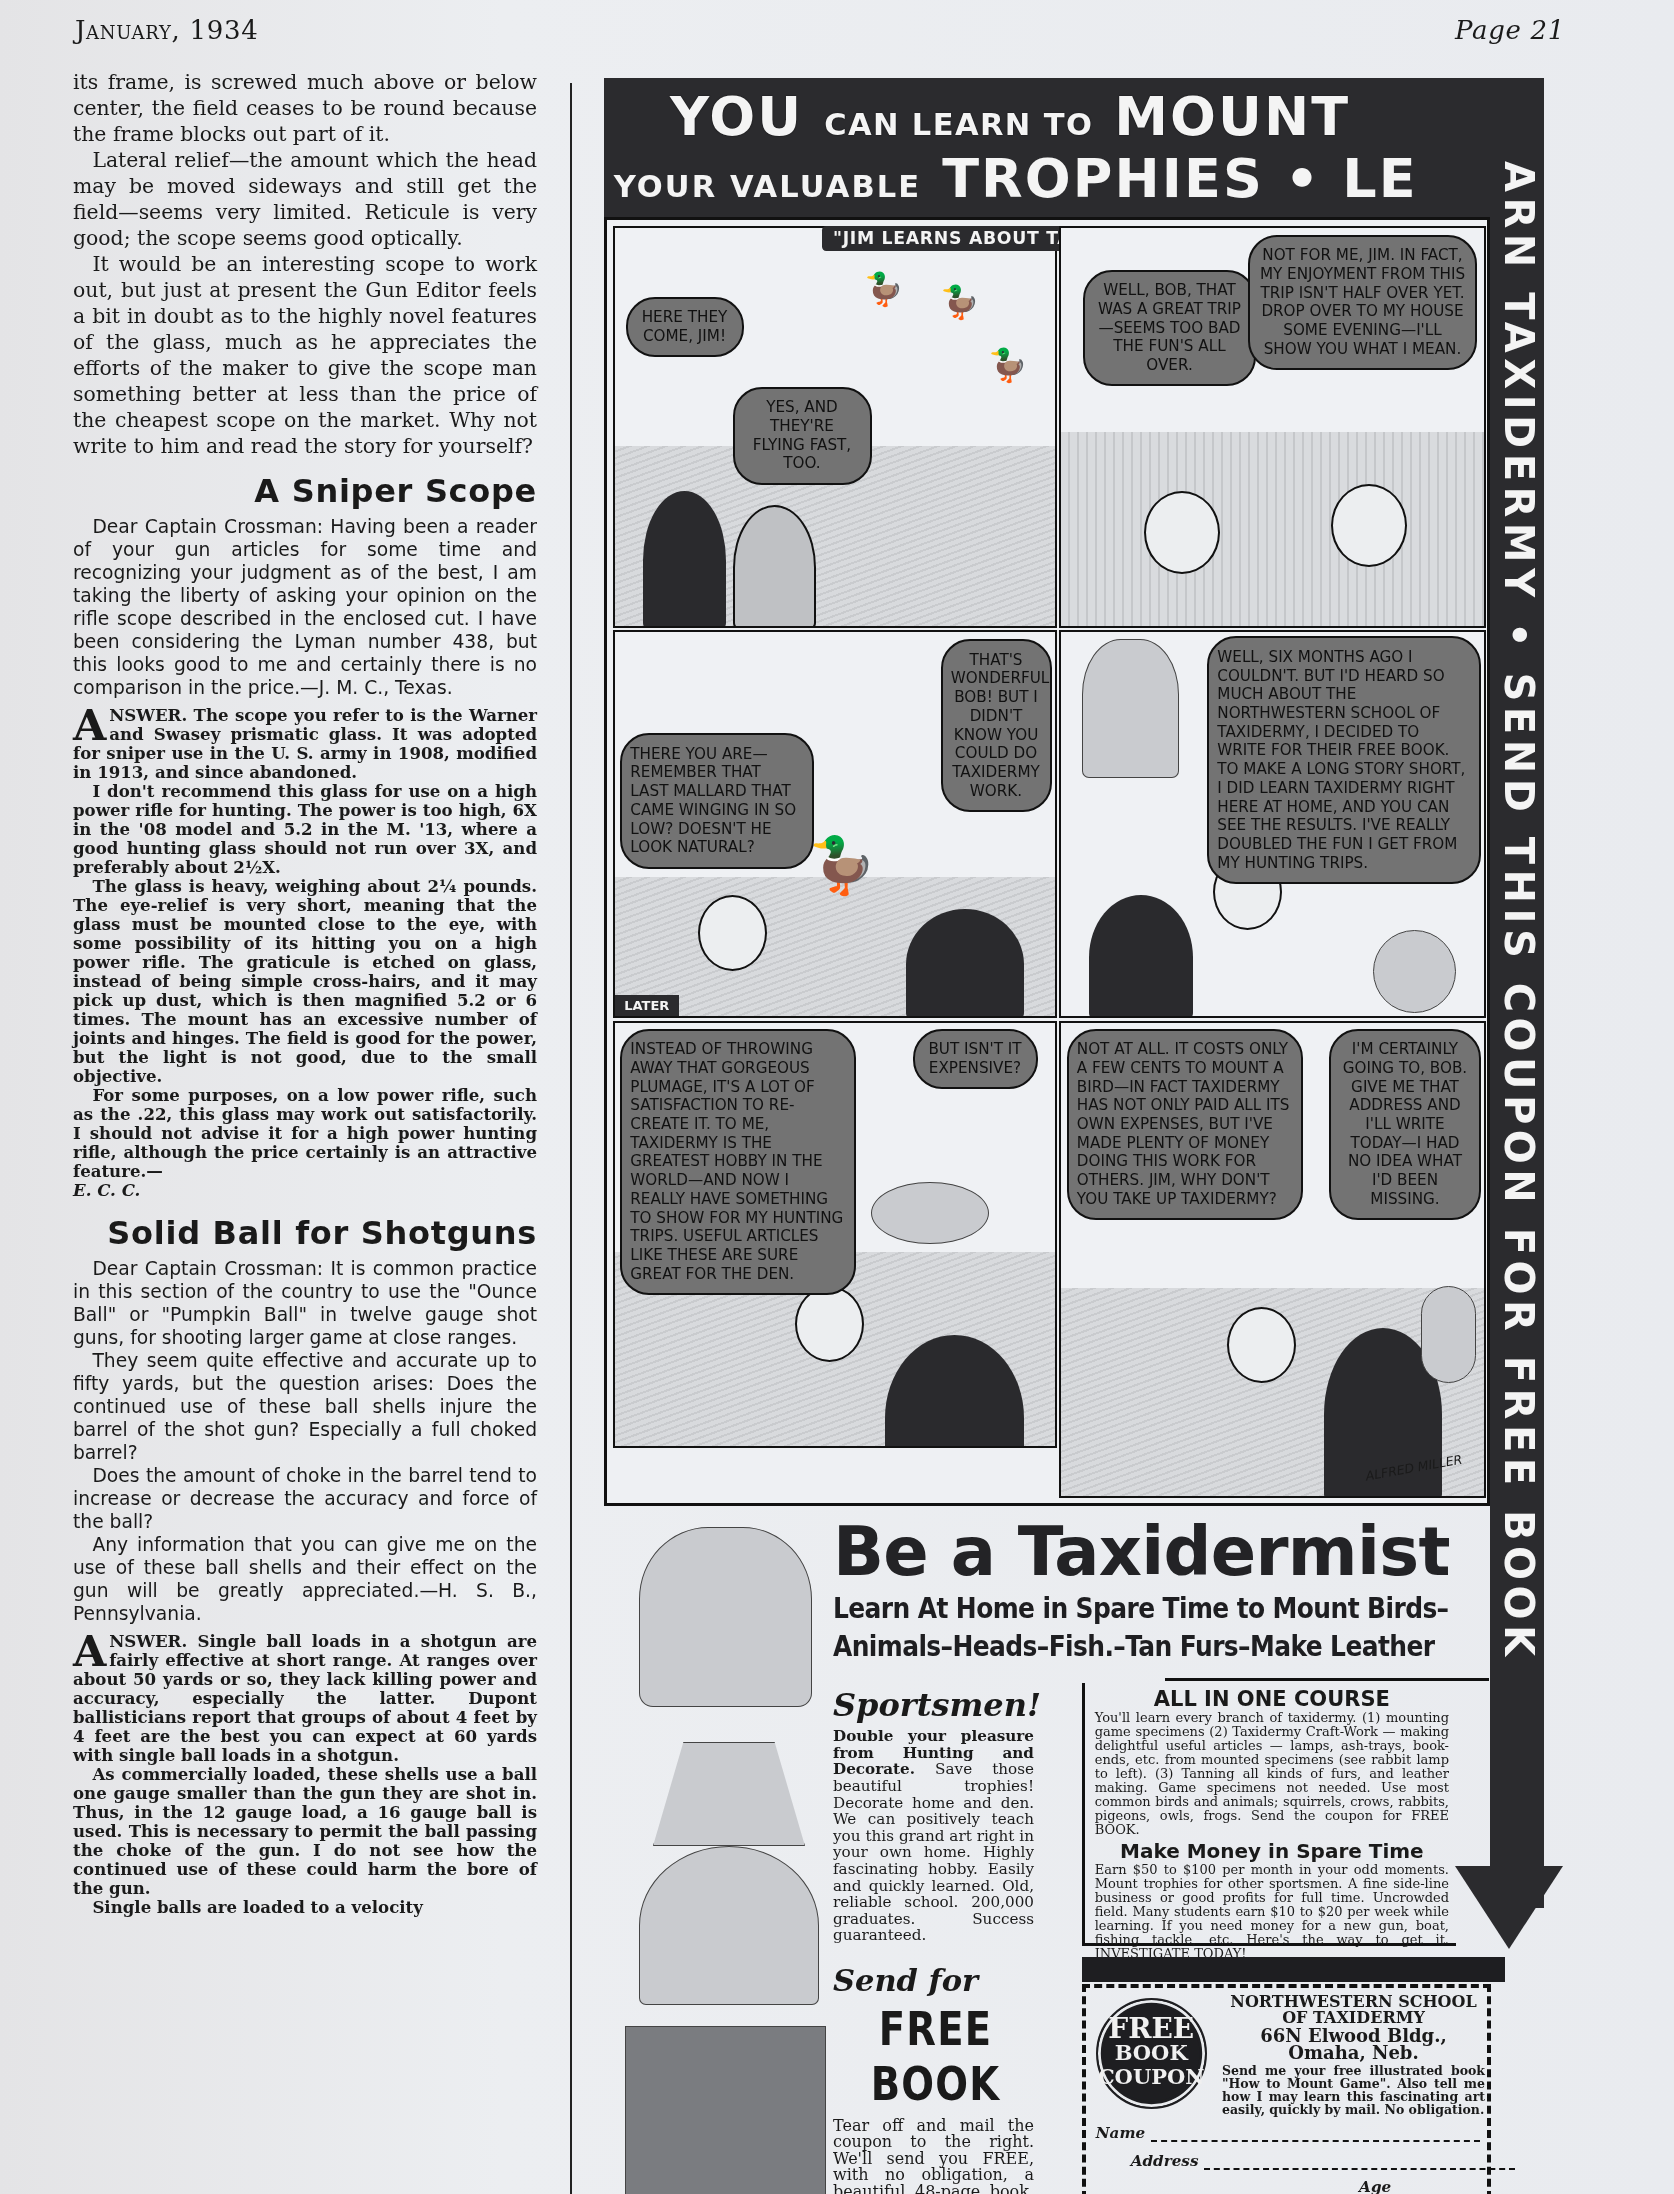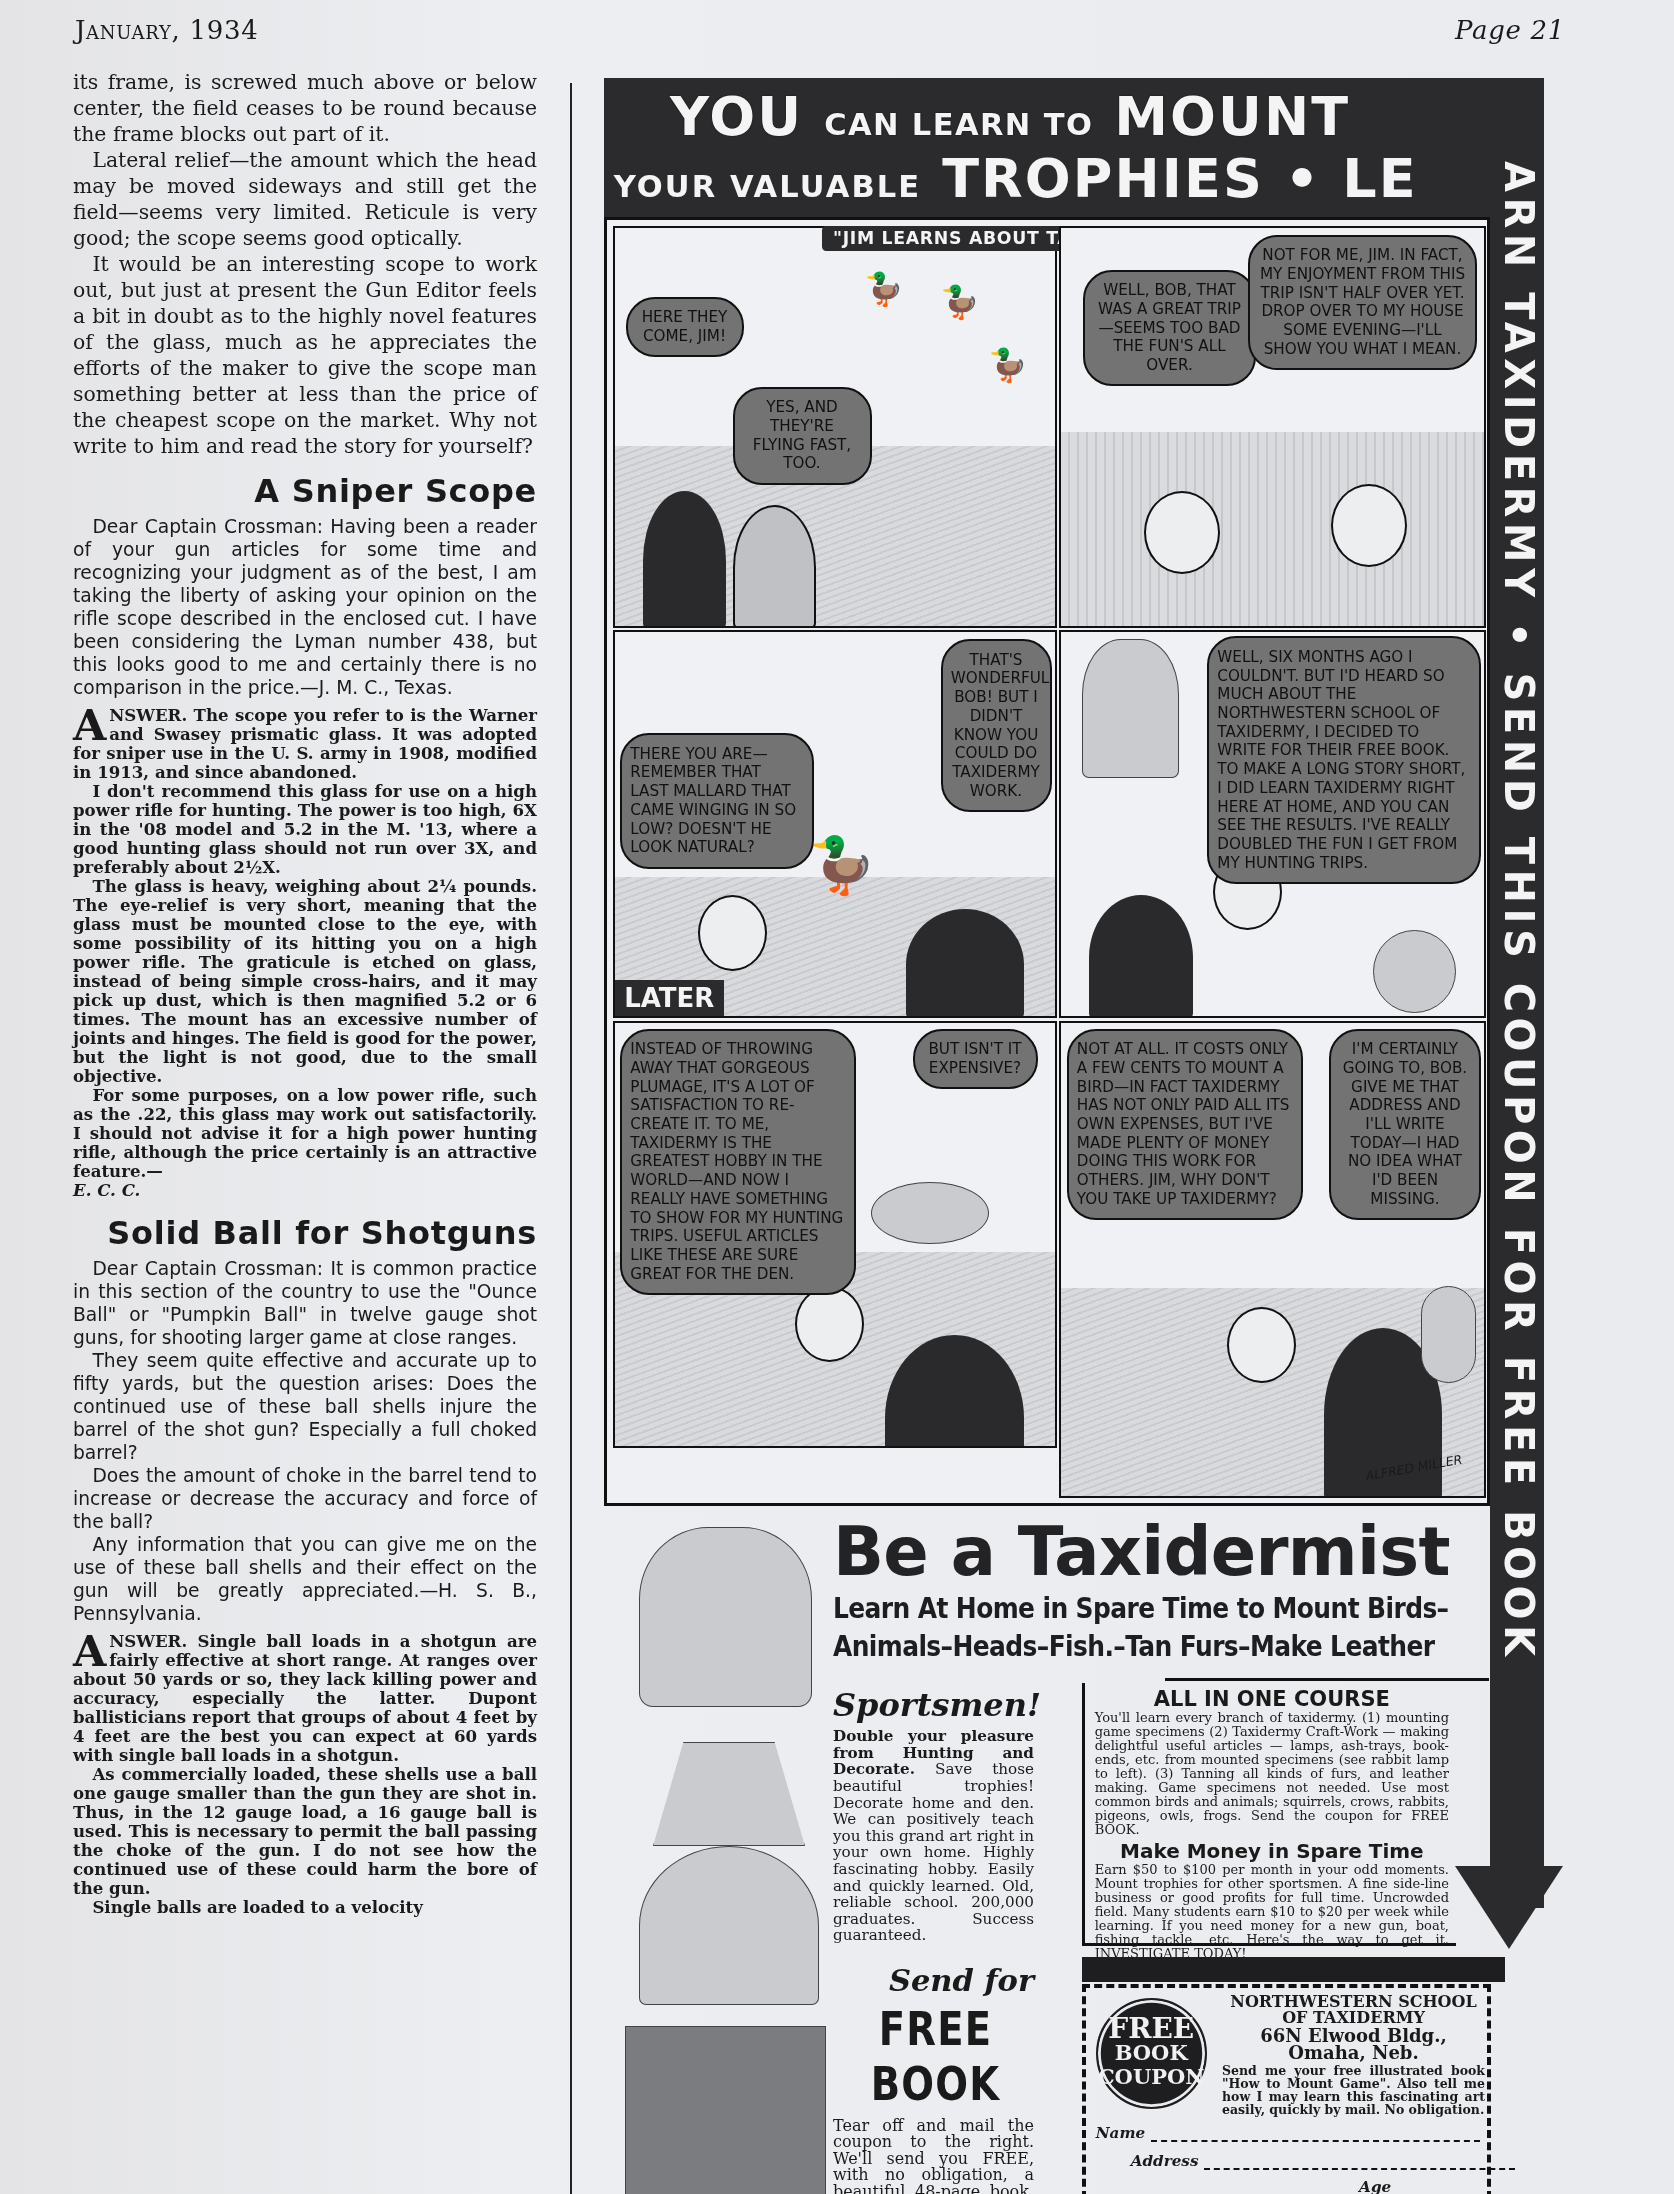--- a/index.html
+++ b/index.html
@@ -24,37 +24,37 @@
   .ad-banner .line2 { position: absolute; left: 9.7px; top: 69px; font-size: 54px; letter-spacing: 2.1px; }
   .ad-banner .line2 small { font-size: 30.5px; }
   .side-banner { position: absolute; left: 886px; top: 0; width: 54px; height: 1830px; background: #2b2b2e; }
   .side-banner .vtext { position: absolute; left: 5.5px; top: 83px; writing-mode: vertical-rl; color: #f4f4f4; font-family: "DejaVu Sans", sans-serif; font-weight: bold; font-size: 40px; letter-spacing: 5.5px; white-space: nowrap; }
   .side-arrow { position: absolute; left: 851px; top: 1788px; width: 0; height: 0; border-left: 54px solid transparent; border-right: 54px solid transparent; border-top: 83px solid #2b2b2e; }
   .comic { position: absolute; left: 0; top: 139px; width: 886px; height: 1289px; border: 3.5px solid #111; background: #eef0f3; }
   .panel { position: absolute; border: 2.8px solid #111; background: #eff1f4; overflow: hidden; }
   .panel .scene { position: absolute; left: 0; right: 0; bottom: 0; background: repeating-linear-gradient(160deg, #d8dadd 0 4.2px, #c9cbce 4.2px 6.2px); }
   .bubble { position: absolute; background: #737373; border: 2.1px solid #111; border-radius: 29px; font-family: "DejaVu Sans", sans-serif; font-size: 15.2px; line-height: 18.7px; text-align: center; padding: 9.7px 8.3px; text-transform: uppercase; color: #111; }
   .caption-tag { position: absolute; left: 215px; top: 5.5px; background: #2b2b2e; color: #f4f4f4; font-family: "DejaVu Sans", sans-serif; font-weight: bold; font-size: 17.3px; padding: 2.8px 11px; border-radius: 4.2px; letter-spacing: 0.7px; }
-  .later-tag { position: absolute; left: 0; bottom: 0; background: #2b2b2e; color: #f4f4f4; font-family: "DejaVu Sans", sans-serif; font-weight: bold; font-size: 26px; padding: 2.8px 9.7px; }
+  .later-tag { position: absolute; left: 0; bottom: 0; background: #2b2b2e; color: #f4f4f4; font-family: "DejaVu Sans", sans-serif; font-weight: bold; font-size: 13px; padding: 2.8px 9.7px; }
   .signature { position: absolute; right: 21px; bottom: 21px; font-family: "DejaVu Sans", sans-serif; font-size: 12.5px; font-style: italic; transform: rotate(-10deg); text-align: center; }
   .fig { position: absolute; background: #2a2a2d; border-radius: 50% 50% 7px 7px; }
   .face { position: absolute; background: #eceef0; border: 2.1px solid #111; border-radius: 50%; }
   .duck { position: absolute; font-size: 32px; color: #111; }
   .lower { position: absolute; left: 0; top: 1435px; width: 886px; height: 686px; }
   .illus-col { position: absolute; left: 21px; top: 0; width: 201px; height: 686px; }
   .illus { position: absolute; background: #c9cbcf; border: 1.4px solid #444; }
   .be-title { position: absolute; left: 229px; top: 0; font-family: "DejaVu Sans", sans-serif; font-weight: bold; font-size: 67px; letter-spacing: -0.7px; color: #232326; }
   .sub1, .sub2 { position: absolute; left: 229px; font-family: "DejaVu Sans", sans-serif; font-weight: bold; font-size: 29px; letter-spacing: -0.7px; transform: scaleX(0.86); transform-origin: left; white-space: nowrap; color: #1e1e21; }
   .sub1 { top: 78px; } .sub2 { top: 116px; }
   .rule-h { position: absolute; left: 561px; top: 165px; width: 324px; height: 2.8px; background: #111; }
   .mid-col { position: absolute; left: 229px; top: 173px; width: 201px; font-family: "DejaVu Serif", serif; }
   .mid-col .sports { font-style: italic; font-weight: bold; font-size: 32px; }
   .mid-col .body1 { font-size: 15.2px; line-height: 16.6px; text-align: justify; margin-top: 4.2px; }
   .mid-col .body1 b { font-size: 15.2px; }
-  .mid-col .sendfor { font-style: italic; font-weight: bold; font-size: 30.5px; text-align: right; margin-top: 18px; }
+  .mid-col .sendfor { font-style: italic; font-weight: bold; font-size: 30.5px; text-align: left; margin-top: 18px; }
   .mid-col .freebook { font-family: "DejaVu Sans", sans-serif; font-weight: bold; font-size: 47px; letter-spacing: 1.4px; text-align: center; transform: scaleX(0.82); margin-left: -19.4px; width: 243px; margin-top: 2.8px; }
   .mid-col .body2 { font-size: 16px; line-height: 16.6px; text-align: justify; margin-top: 7px; }
   .course-box { position: absolute; left: 478px; top: 170px; width: 374px; height: 263px; border-left: 3.5px solid #111; border-bottom: 3.5px solid #111; padding: 4.2px 7px 4.2px 9.7px; font-family: "DejaVu Serif", serif; }
   .course-box h3 { font-family: "DejaVu Sans", sans-serif; font-size: 21px; text-align: center; font-weight: bold; }
   .course-box h4 { font-family: "DejaVu Sans", sans-serif; font-size: 20px; text-align: center; font-weight: bold; margin-top: 1.4px; }
   .course-box p { font-size: 13px; line-height: 14px; text-align: justify; }
   .money-bar { position: absolute; left: 478px; top: 444px; width: 423px; height: 25px; background: #1e1e21; }
   .coupon { position: absolute; left: 478px; top: 471px; width: 409px; height: 215px; border: 4.2px dashed #111; padding: 7px 9.7px; }
   .coupon .seal { position: absolute; left: 9.7px; top: 9.7px; width: 111px; height: 111px; border-radius: 50%; background: #1e1e21; border: 2.8px solid #1e1e21; box-shadow: inset 0 0 0 2.8px #e9ebee, inset 0 0 0 5.5px #1e1e21; color: #f0f0f0; font-family: "DejaVu Serif", serif; font-weight: bold; text-align: center; padding-top: 16.6px; line-height: 25px; }
   .coupon .seal .s1 { font-size: 28px; display: block; }

